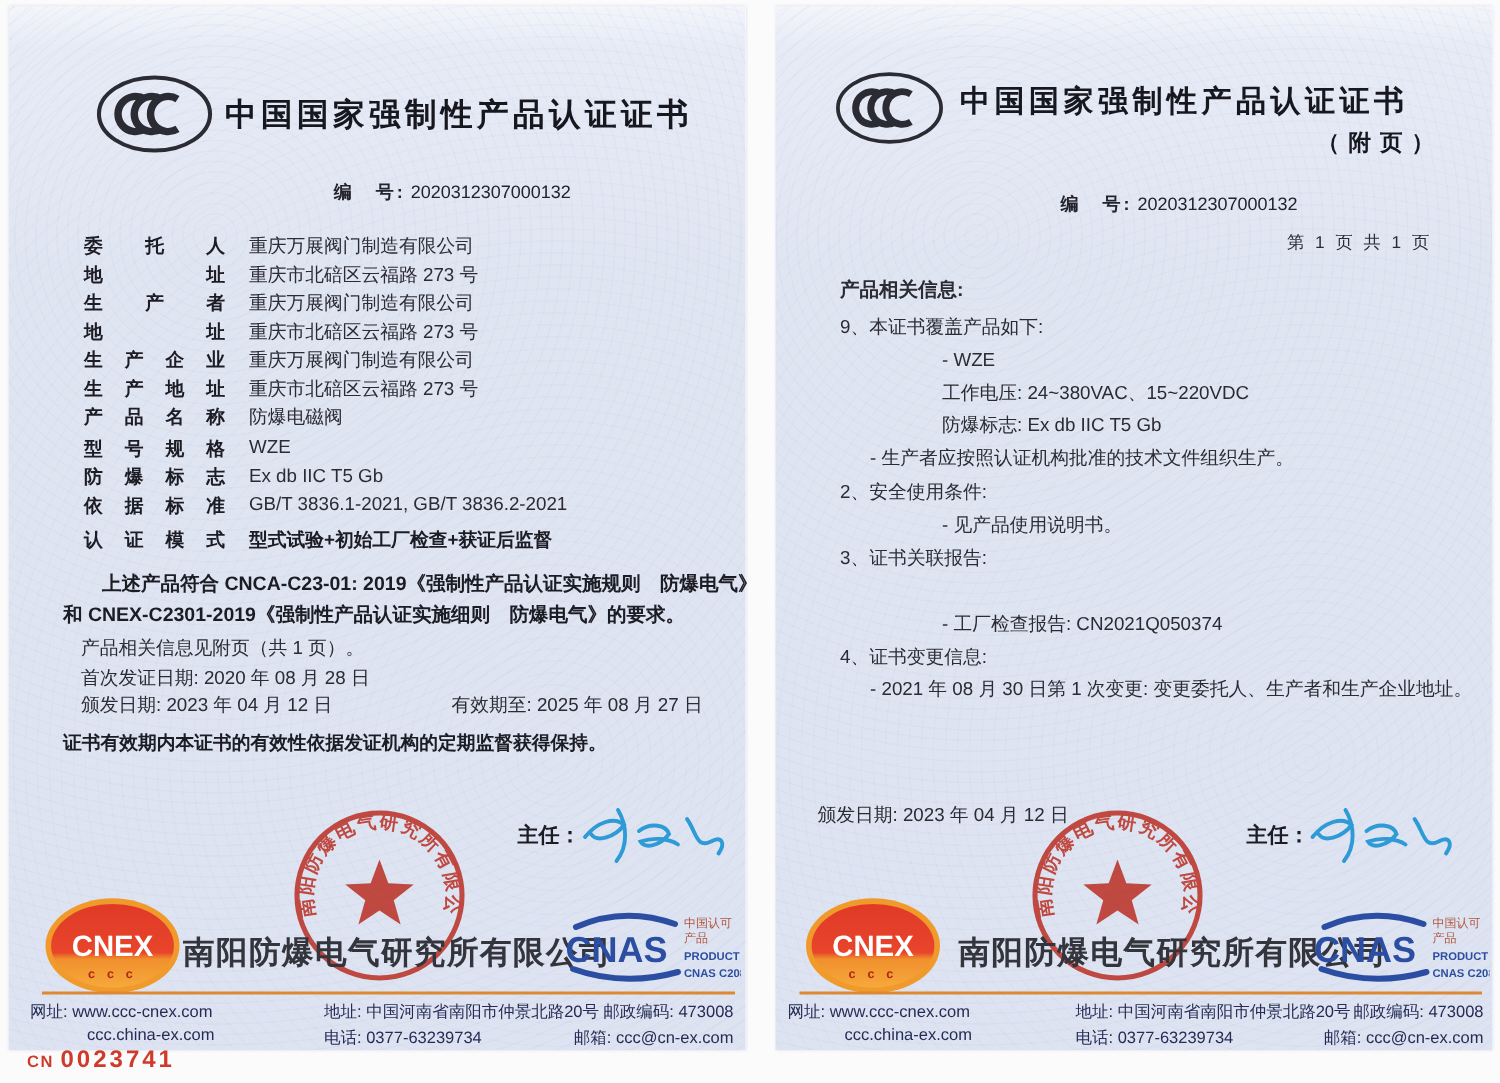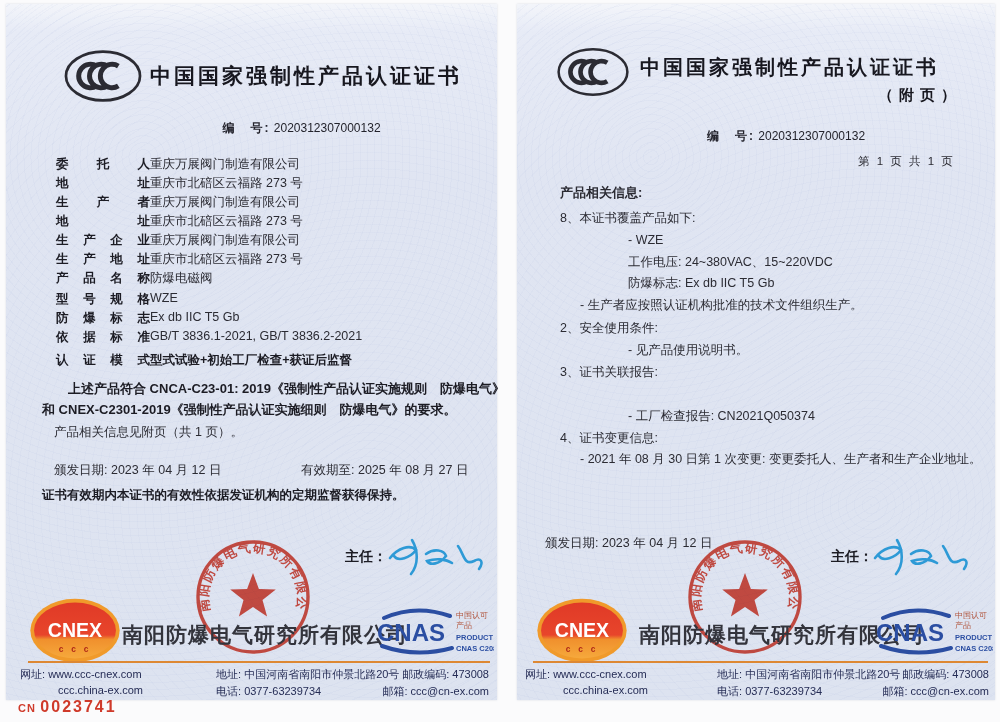--- a/index.html
+++ b/index.html
@@ -20,21 +20,21 @@
   #cert-left{left:6px;width:491px;}
   #cert-right{left:517px;width:478px;}
   .abs{position:absolute;white-space:nowrap;}
   .title{font-weight:bold;color:#17171f;font-size:21px;letter-spacing:3px;text-align:center;}
   .subtitle{font-weight:bold;color:#17171f;font-size:15px;letter-spacing:6px;text-align:right;}
   .no-line{font-size:12px;text-align:center;color:#23232c;}
   .no-line .lbl{font-weight:bold;letter-spacing:2px;}
   .frow{position:absolute;left:50px;font-size:12.5px;}
   .f-label{display:inline-block;width:94px;font-weight:bold;color:#1c1c24;
            text-align:justify;text-align-last:justify;vertical-align:top;}
-  .f-value{display:inline-block;color:#2b2b33;}
+  .f-value{display:inline-block;margin-left:16px;color:#2b2b33;}
   .bold{font-weight:bold;color:#1c1c24;}
   .stmt{font-size:13px;font-weight:bold;color:#1c1c24;line-height:21px;white-space:nowrap;}
   .smalltxt{font-size:12.5px;}
   .rline{position:absolute;font-size:12.5px;color:#2b2b33;}
   .ind1{left:43px;} .ind2{left:68px;margin-left:43px;} .ind2b{left:63px;}
   .company{font-size:21px;font-weight:600;color:#33343c;letter-spacing:1px;}
   .director{font-size:14px;font-weight:bold;color:#1c1c24;}
   .orange-rule{position:absolute;height:2px;background:#dd8833;}
   .foot{font-size:11px;color:#252c55;font-weight:500;}
   .serial{position:absolute;left:18px;top:698px;color:#cf3a2a;}
@@ -73,20 +73,21 @@
   <div class="frow" style="top:266px;"><span class="f-label">产品名称</span><span class="f-value">防爆电磁阀</span></div>
   <div class="frow" style="top:287px;"><span class="f-label">型号规格</span><span class="f-value">WZE</span></div>
   <div class="frow" style="top:306px;"><span class="f-label">防爆标志</span><span class="f-value">Ex db IIC T5 Gb</span></div>
   <div class="frow" style="top:325px;"><span class="f-label">依据标准</span><span class="f-value">GB/T 3836.1-2021, GB/T 3836.2-2021</span></div>
   <div class="frow" style="top:348px;"><span class="f-label">认证模式</span><span class="f-value bold">型式试验+初始工厂检查+获证后监督</span></div>
 
   <div class="abs stmt" style="left:36px;top:374px;padding-left:26px;">上述产品符合 CNCA-C23-01: 2019《强制性产品认证实施规则　防爆电气》</div>
   <div class="abs stmt" style="left:36px;top:395px;">和 CNEX-C2301-2019《强制性产品认证实施细则　防爆电气》的要求。</div>
 
   <div class="abs smalltxt" style="left:48px;top:420px;">产品相关信息见附页（共 1 页）。</div>
+  <div class="abs smalltxt" style="left:48px;top:440px;">首次发证日期: 2020 年 08 月 28 日</div>
   <div class="abs smalltxt" style="left:48px;top:458px;">颁发日期: 2023 年 04 月 12 日</div>
   <div class="abs smalltxt" style="left:295px;top:458px;">有效期至: 2025 年 08 月 27 日</div>
   <div class="abs smalltxt bold" style="left:36px;top:483px;">证书有效期内本证书的有效性依据发证机构的定期监督获得保持。</div>
 
   <div class="abs director" style="left:339px;top:544px;">主任：</div>
   <div class="abs" style="left:378px;top:528px;">
     <svg width="105" height="48" viewBox="0 0 105 48">
       <g fill="none" stroke="#2e9ad6" stroke-width="2.6" stroke-linecap="round">
         <path d="M6,26 C14,16 26,12 32,18 C26,26 14,30 10,24"></path>
         <path d="M28,8 C34,18 35,32 27,42"></path>
@@ -166,21 +167,21 @@
 
   <div class="abs no-line" style="left:60px;right:0;top:124px;">
     <span class="lbl">编　号:</span>
     <span>2020312307000132</span>
   </div>
 
   <div class="abs" style="left:341px;top:150px;font-size:11.5px;letter-spacing:2px;">第 1 页 共 1 页</div>
 
   <div class="rline bold ind1" style="top:180px;font-size:13px;">产品相关信息:</div>
 
-  <div class="rline ind1" style="top:206px;">8、本证书覆盖产品如下:</div>
+  <div class="rline ind1" style="top:206px;">9、本证书覆盖产品如下:</div>
   <div class="rline ind2" style="top:229px;">- WZE</div>
   <div class="rline ind2" style="top:250px;">工作电压: 24~380VAC、15~220VDC</div>
   <div class="rline ind2" style="top:271px;">防爆标志: Ex db IIC T5 Gb</div>
   <div class="rline ind2b" style="top:293px;">- 生产者应按照认证机构批准的技术文件组织生产。</div>
   <div class="rline ind1" style="top:316px;">2、安全使用条件:</div>
   <div class="rline ind2" style="top:338px;">- 见产品使用说明书。</div>
   <div class="rline ind1" style="top:360px;">3、证书关联报告:</div>
   <div class="rline ind2" style="top:404px;">- 工厂检查报告: CN2021Q050374</div>
   <div class="rline ind1" style="top:426px;">4、证书变更信息:</div>
   <div class="rline ind2b" style="top:447px;">- 2021 年 08 月 30 日第 1 次变更: 变更委托人、生产者和生产企业地址。</div>

